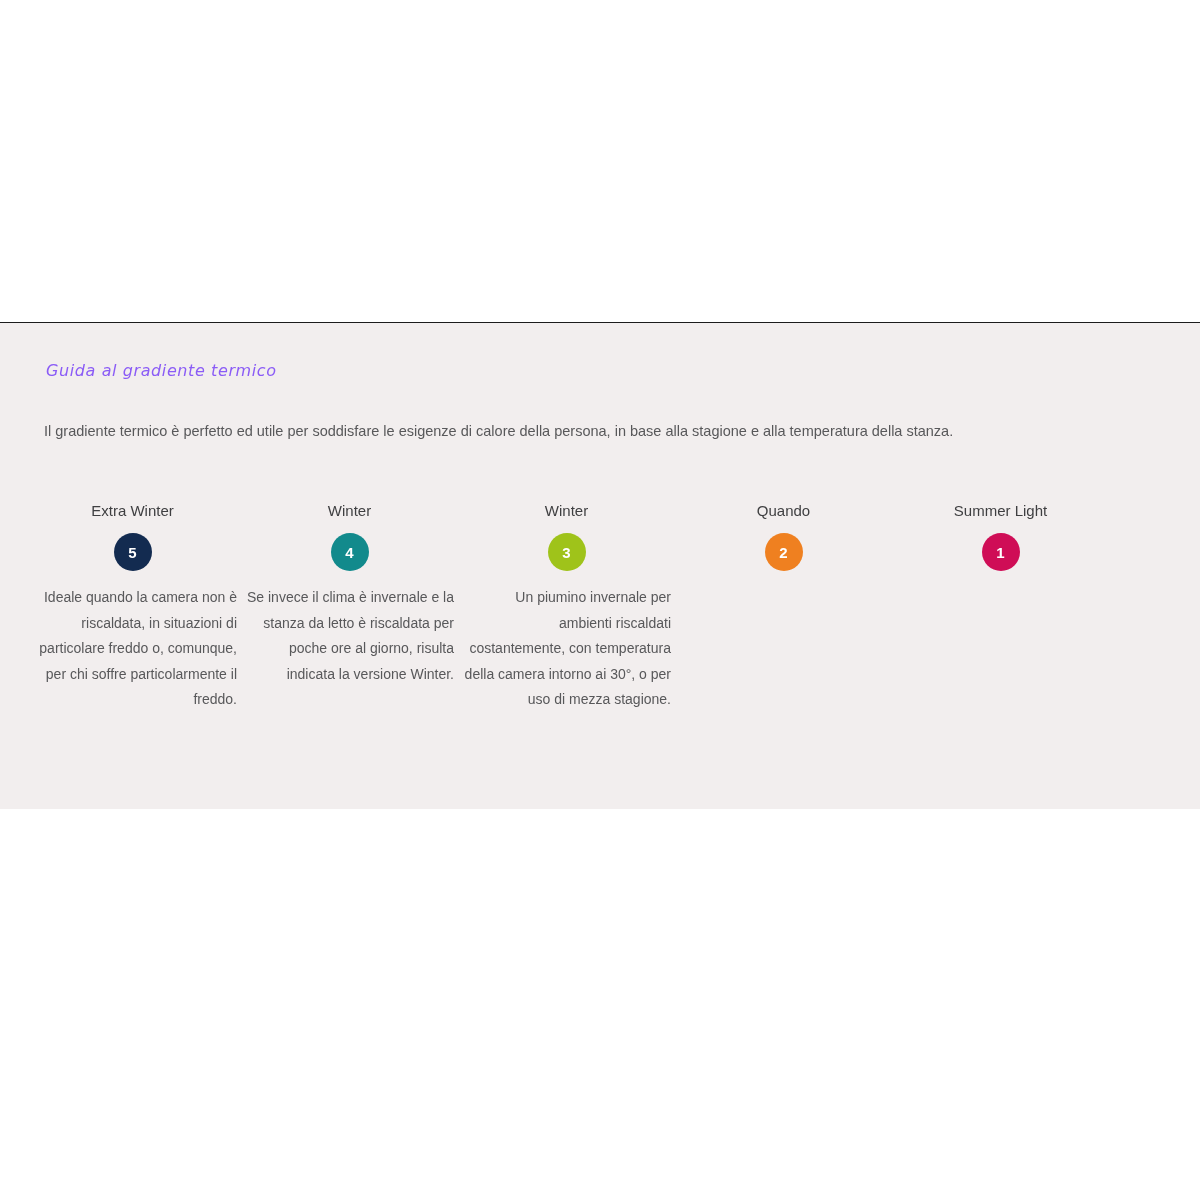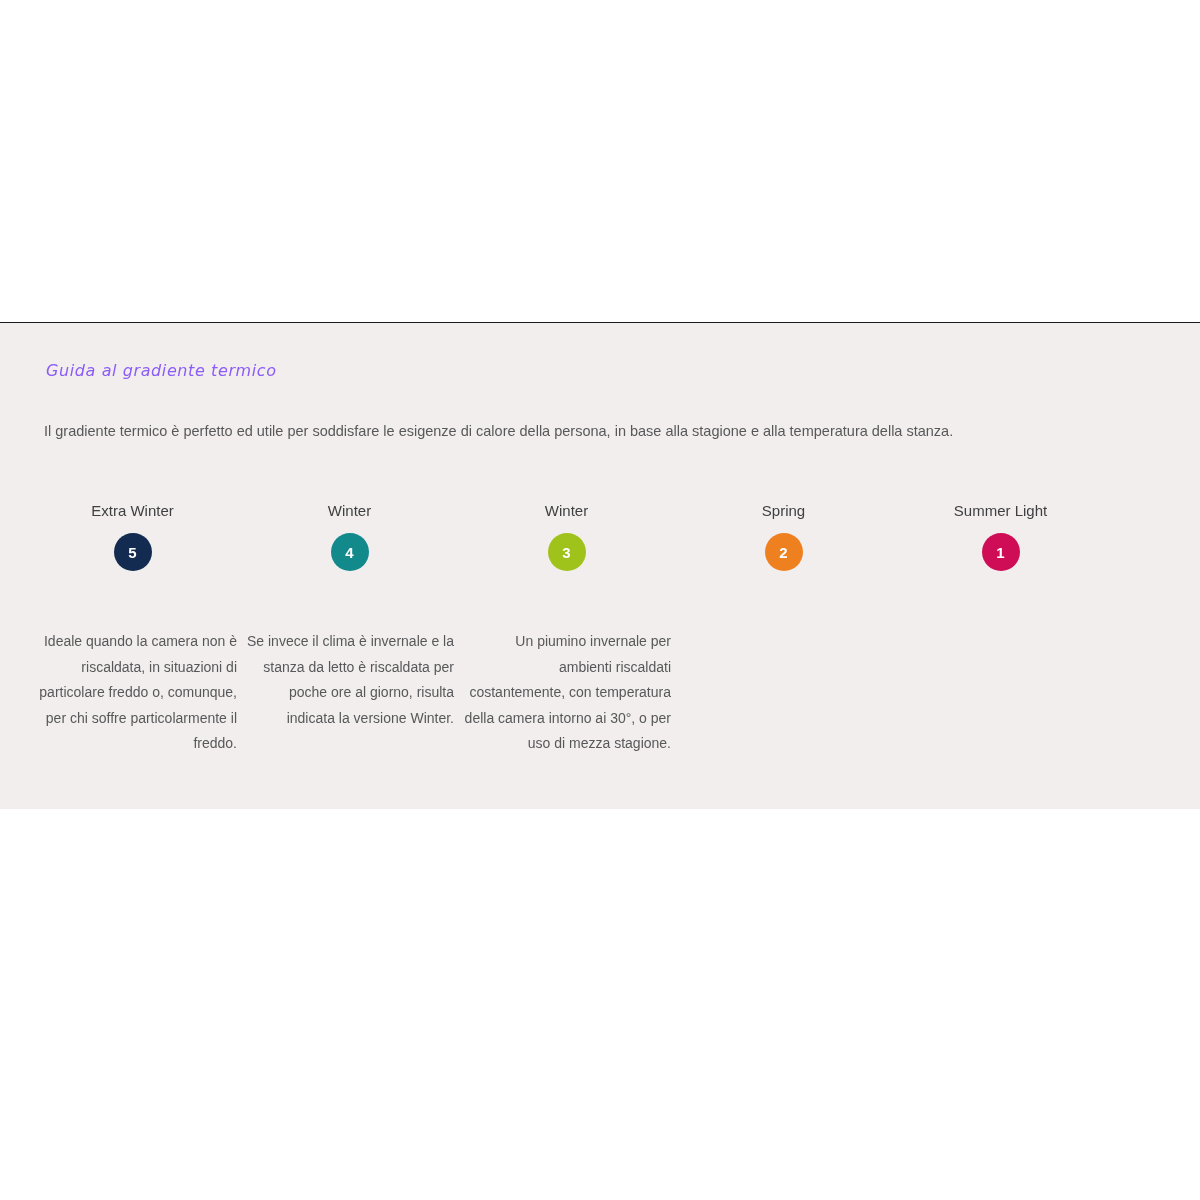--- a/index.html
+++ b/index.html
@@ -98,21 +98,20 @@
     font-size: 15px;
     font-weight: bold;
     margin-bottom: 14px;
   }
 
   .col-desc {
     font-size: 14px;
     line-height: 25.5px;
     color: #58585a;
     padding: 0 4px;
-    margin-top: 44px;
   }
 
   .bottom-space {
     height: 390px;
     background: #ffffff;
   }
 </style>
 </head>
 <body>
 
@@ -142,21 +141,21 @@
         <div class="col-desc">Se invece il clima è invernale e la stanza da letto è riscaldata per poche ore al giorno, risulta indicata la versione Winter.</div>
       </div>
 
       <div class="col">
         <div class="col-title">Winter</div>
         <div class="badge" style="background:#9fc31a">3</div>
         <div class="col-desc">Un piumino invernale per ambienti riscaldati costantemente, con temperatura della camera intorno ai 30°, o per uso di mezza stagione.</div>
       </div>
 
       <div class="col">
-        <div class="col-title">Spring</div>
+        <div class="col-title">Quando</div>
         <div class="badge" style="background:#ef8020">2</div>
       </div>
 
       <div class="col">
         <div class="col-title">Summer Light</div>
         <div class="badge" style="background:#cf0d56">1</div>
       </div>
 
     </div>
   </section>

